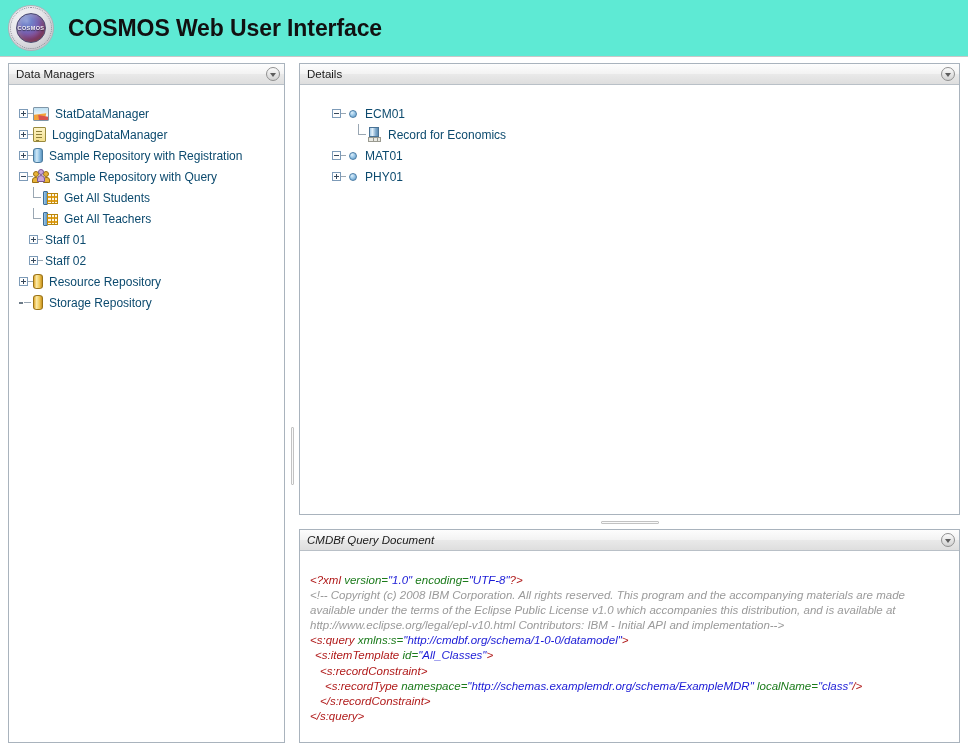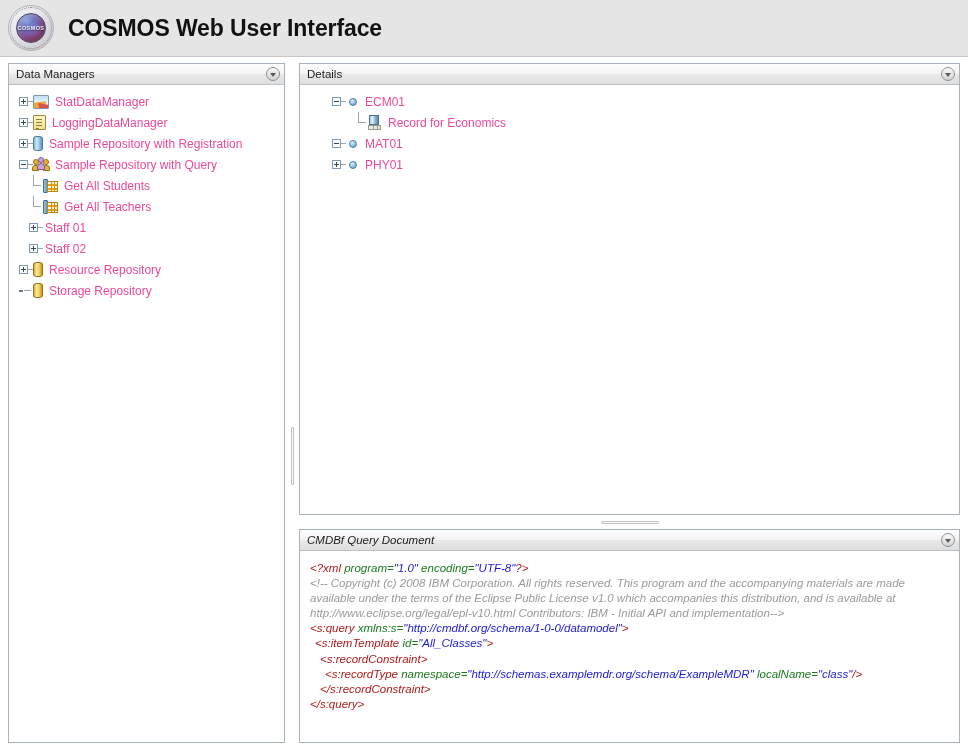--- a/index.html
+++ b/index.html
@@ -10,21 +10,21 @@
     font-family: "Liberation Sans", sans-serif;
     overflow: hidden;
   }
 
   
   #app-header {
     height: 56px;
     display: flex;
     align-items: center;
     padding-left: 8px;
-    background: #e5e5e5;
+    background: #5eead4;
   }
   #cosmos-logo {
     width: 46px; height: 46px;
     border-radius: 50%;
     position: relative;
     flex: 0 0 auto;
     background: radial-gradient(circle at 35% 30%, #f2f2f5 0%, #e6e6ea 42%, #d8d8dd 60%, #c9c9cf 78%, #b8b8bf 100%);
     border: 1px solid #b0b0b8;
     display: flex; align-items: center; justify-content: center;
   }
@@ -74,20 +74,21 @@
     display: flex;
     gap: 0;
   }
 
   .panel {
     border: 1px solid #a9b3bd;
     background: #ffffff;
     display: flex;
     flex-direction: column;
     overflow: hidden;
+    gap: 12px;
   }
   .panel-header {
     height: 21px;
     flex: 0 0 auto;
     background: linear-gradient(to bottom, #fdfdfd 0%, #f3f3f3 48%, #e9e9e9 52%, #dedede 100%);
     border-bottom: 1px solid #b9c0c7;
     display: flex;
     align-items: center;
     padding: 0 4px 0 7px;
     position: relative;
@@ -165,21 +166,21 @@
   
   .tree { font-size: 12px; color: #000000; user-select: none; }
   .tnode {
     display: flex; align-items: center;
     height: 21px;
     white-space: nowrap;
     position: relative;
   }
   .tlabel {
     font-size: 12px;
-    color: #ec4899;
+    color: #0c4a6e;
     font-family: "Liberation Sans", sans-serif;
     padding: 0 2px;
     line-height: 14px;
   }
   .tlabel.selected {
     background: #0a246a;
     color: #ffffff;
     outline: 1px dotted #ffd24a;
     outline-offset: -1px;
   }
@@ -583,21 +584,21 @@
     <div class="panel" id="cmdbf-panel">
       <div class="panel-header">
         <span class="panel-title">CMDBf Query Document</span>
         <span class="panel-tools">
           <span class="circle-btn">
               <span class="chev"></span>
             </span>
         </span>
       </div>
       <div id="xml-body">
-          <div class="xline" style="padding-left: 0px;"><span class="x-tag">&lt;?xml </span><span class="x-attr">program=</span><span class="x-val">"1.0" </span><span class="x-attr">encoding=</span><span class="x-val">"UTF-8"</span><span class="x-tag">?&gt;</span></div>
+          <div class="xline" style="padding-left: 0px;"><span class="x-tag">&lt;?xml </span><span class="x-attr">version=</span><span class="x-val">"1.0" </span><span class="x-attr">encoding=</span><span class="x-val">"UTF-8"</span><span class="x-tag">?&gt;</span></div>
           <div class="xline" style="padding-left: 0px;"><span class="x-comment">&lt;!-- Copyright (c) 2008 IBM Corporation. All rights reserved. This program and the accompanying materials are made available under the terms of the Eclipse Public License v1.0 which accompanies this distribution, and is available at http://www.eclipse.org/legal/epl-v10.html Contributors: IBM - Initial API and implementation--&gt;</span></div>
           <div class="xline" style="padding-left: 0px;"><span class="x-tag">&lt;s:query </span><span class="x-attr">xmlns:s=</span><span class="x-val">"http://cmdbf.org/schema/1-0-0/datamodel"</span><span class="x-tag">&gt;</span></div>
           <div class="xline" style="padding-left: 5px;"><span class="x-tag">&lt;s:itemTemplate </span><span class="x-attr">id=</span><span class="x-val">"All_Classes"</span><span class="x-tag">&gt;</span></div>
           <div class="xline" style="padding-left: 10px;"><span class="x-tag">&lt;s:recordConstraint&gt;</span></div>
           <div class="xline" style="padding-left: 15px;"><span class="x-tag">&lt;s:recordType </span><span class="x-attr">namespace=</span><span class="x-val">"http://schemas.examplemdr.org/schema/ExampleMDR" </span><span class="x-attr">localName=</span><span class="x-val">"class"</span><span class="x-tag">/&gt;</span></div>
           <div class="xline" style="padding-left: 10px;"><span class="x-tag">&lt;/s:recordConstraint&gt;</span></div>
           <div class="xline" style="padding-left: 0px;"><span class="x-tag">&lt;/s:query&gt;</span></div>
         </div>
     </div>
 

